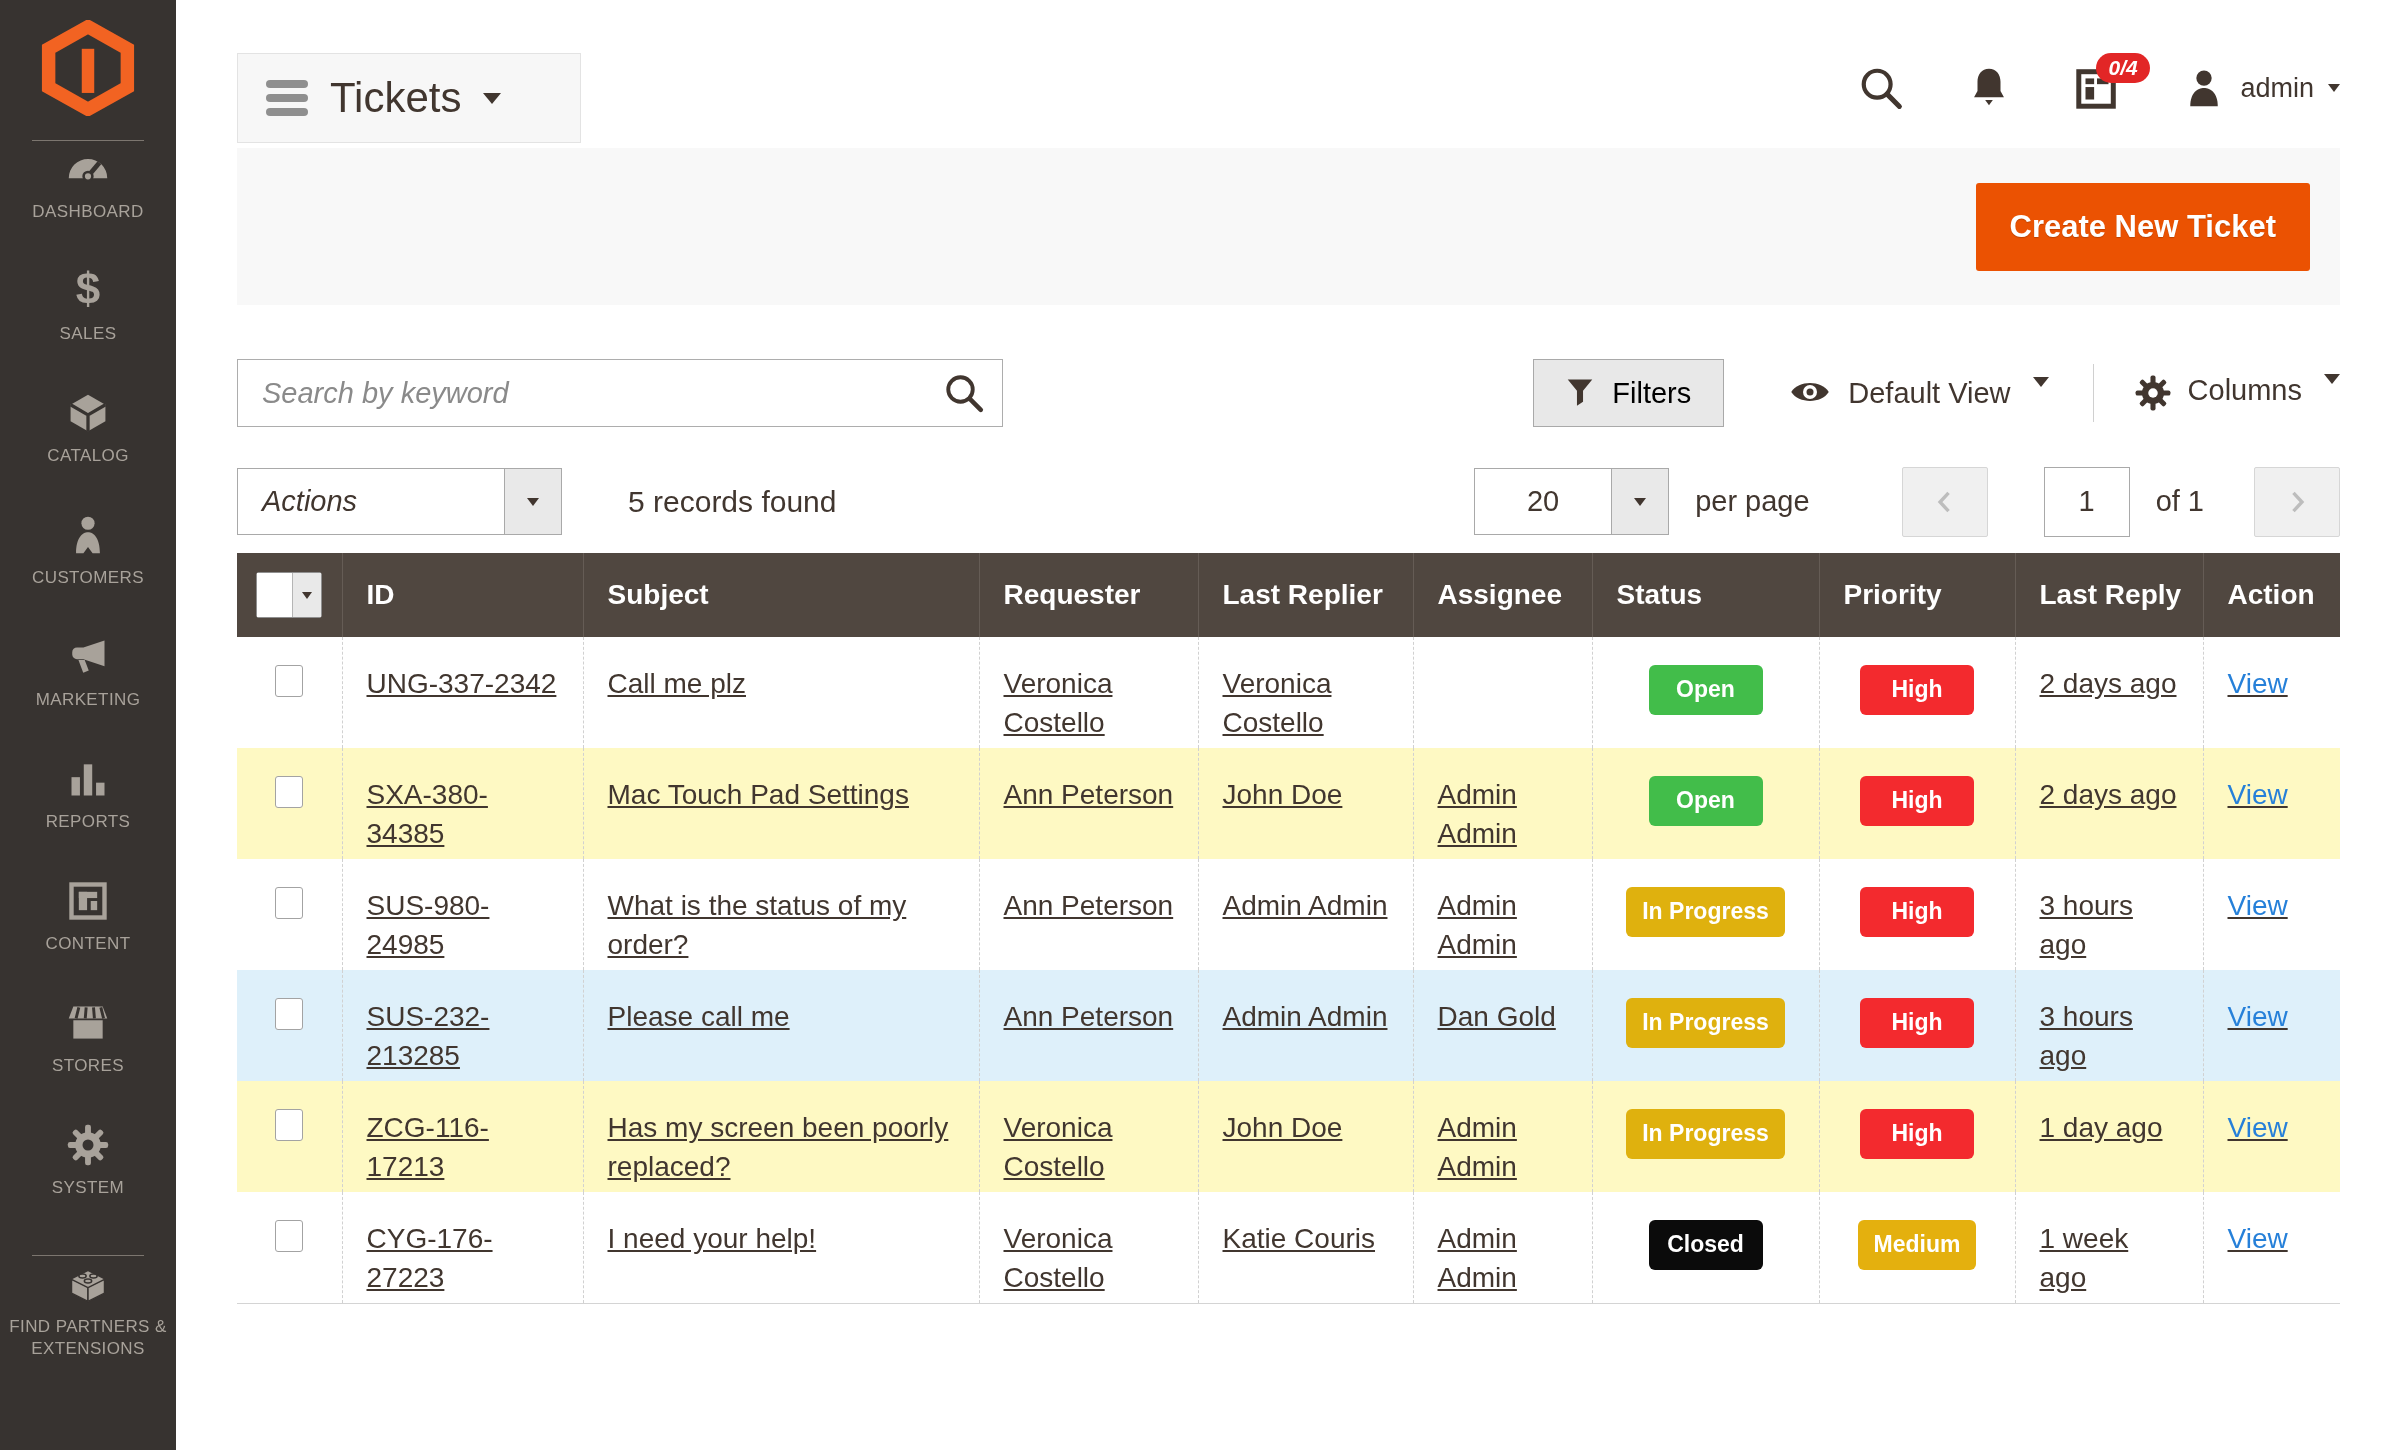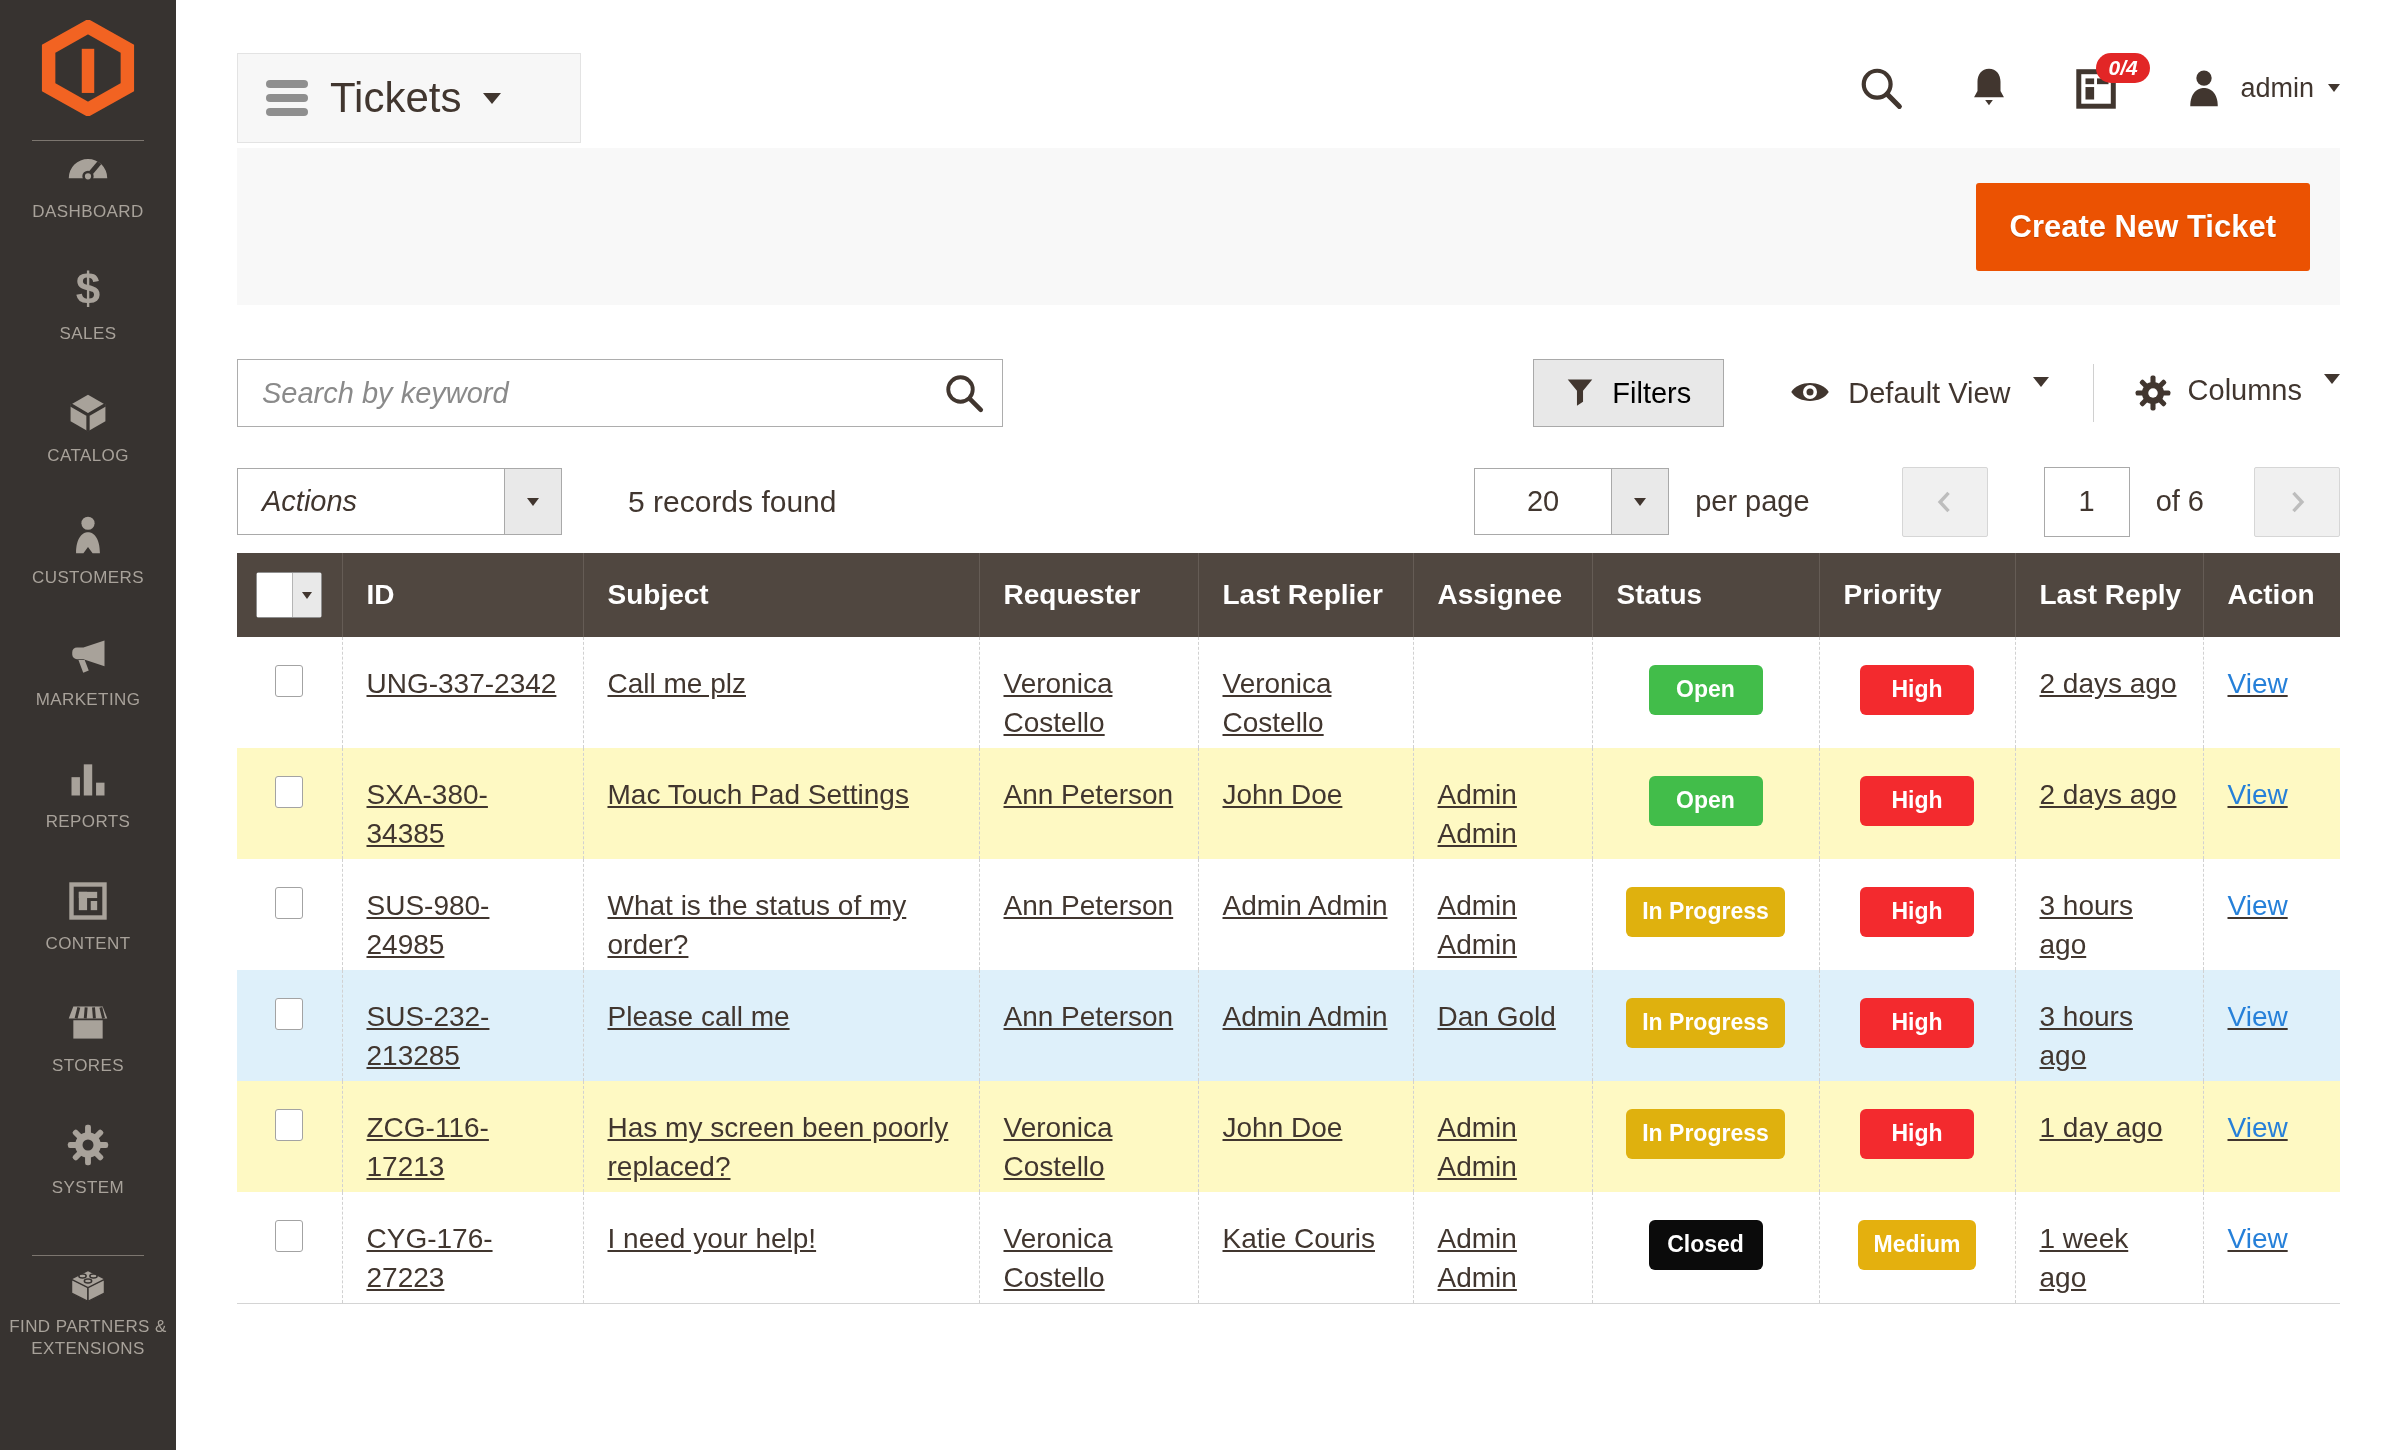--- a/index.html
+++ b/index.html
@@ -303,21 +303,21 @@
             <span class="caret-down small"></span>
           </span>
       </div>
       <span class="perpage-label">per page</span>
       <button class="page-btn prev">
         <svg viewBox="0 0 24 24">
             <polyline points="14.5,5.5 8.5,12 14.5,18.5" fill="none" stroke="#bdbdbd" stroke-width="2.4"></polyline>
           </svg>
       </button>
       <input class="page-input" value="1" style="">
-      <span class="of-label">of 6</span>
+      <span class="of-label">of 1</span>
       <button class="page-btn next">
         <svg viewBox="0 0 24 24">
             <polyline points="9.5,5.5 15.5,12 9.5,18.5" fill="none" stroke="#bdbdbd" stroke-width="2.4"></polyline>
           </svg>
       </button>
     </div>
   </section>
 
   <table class="tickets-table">
     <colgroup>

